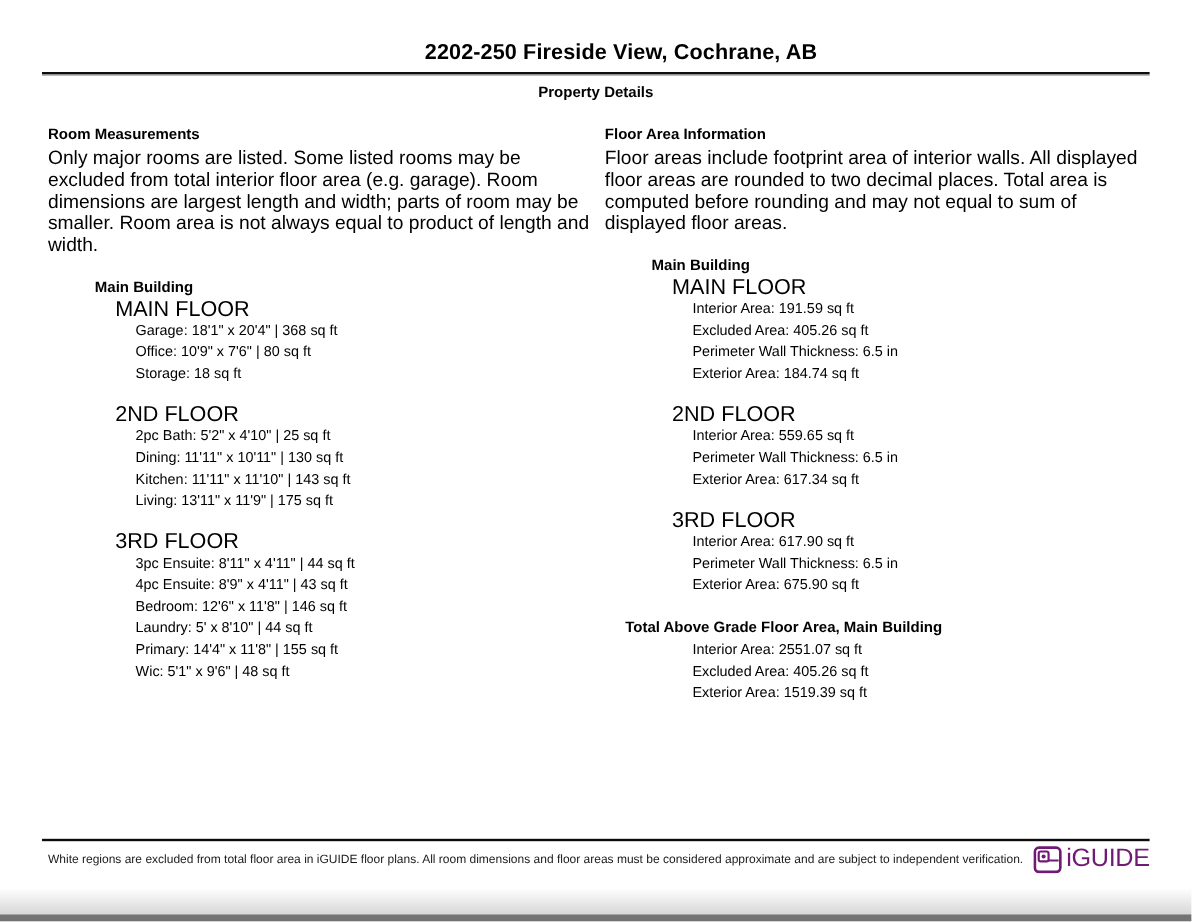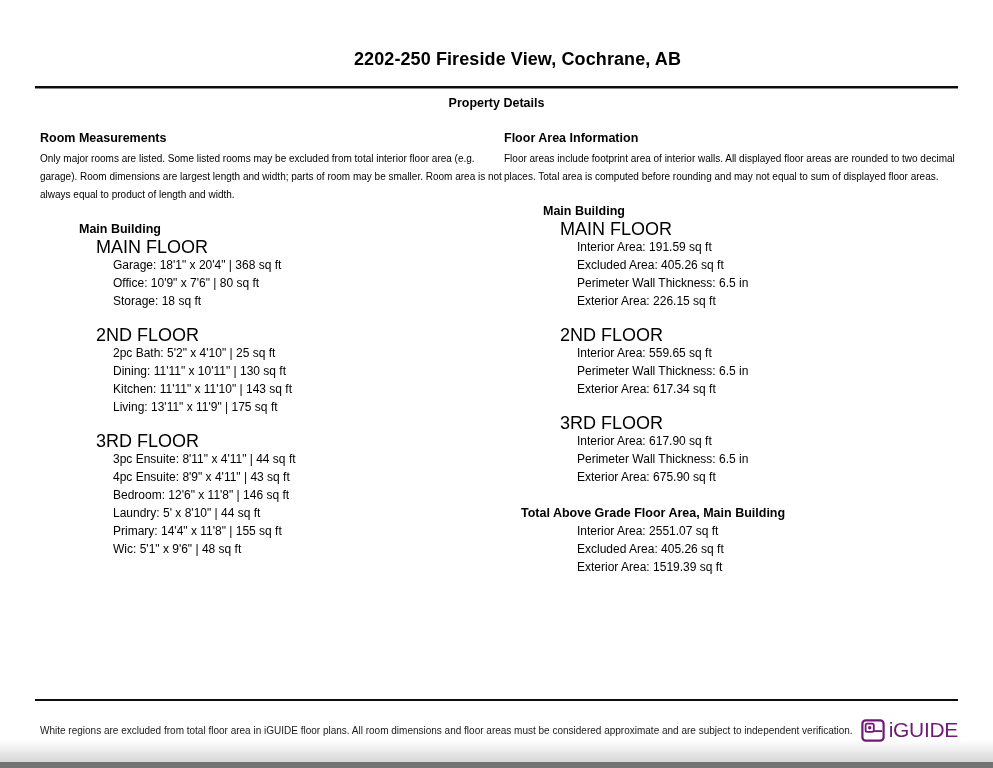--- a/index.html
+++ b/index.html
@@ -5,21 +5,21 @@
   html, body { margin: 0; padding: 0; }
   body {
     width: 993px; height: 768px;
     background: #ffffff;
     font-family: "Liberation Sans", sans-serif;
     color: #000;
     position: relative;
     overflow: hidden;
   }
   .page-title {
-    margin: 16px; padding-top: 33px;
+    margin: 0; padding-top: 33px;
     text-align: center;
     font-size: 18px; font-weight: bold;
     letter-spacing: 0.1px;
     padding-left: 42px;
   }
   .title-rule {
     margin: 6px 35px 0 35px;
     height: 0;
     border-top: 2px solid #0d0d0d;
     border-bottom: 1px solid #8a8a8a;
@@ -35,21 +35,21 @@
     gap: 2px;
   }
   .col-left { width: 462px; flex: none; }
   .col-right { flex: 1; min-width: 0; }
   .section-heading {
     margin: 0 0 5px 0;
     font-size: 12.5px; font-weight: bold;
   }
   .section-desc {
     margin: 0 0 16px 0;
-    font-size: 10px; line-height: 18px;
+    font-size: 16px; line-height: 18px;
   }
   .building-name {
     margin-left: 39px;
     font-size: 12.5px; font-weight: bold;
     line-height: 18px;
   }
   .floors { margin-left: 56px; }
   .floor-block { margin-bottom: 16px; }
   .floor-name { font-size: 18px; line-height: 18px; }
   .detail-item { font-size: 12px; line-height: 18px; margin-left: 17px; }
@@ -62,21 +62,21 @@
   .total-items { margin-left: 56px; }
   .footer {
     position: absolute;
     left: 35px; right: 35px; top: 699px;
     border-top: 2px solid #0d0d0d;
   }
   .footer-row {
     display: flex;
     justify-content: space-between;
     align-items: center;
-    padding-top: 17px;
+    padding-top: 3px;
   }
   .disclaimer {
     margin: 0; padding-left: 5px;
     font-size: 10px;
     color: #1a1a1a;
   }
   .logo {
     display: flex; align-items: center; gap: 4px;
     flex: none;
   }
@@ -141,21 +141,21 @@
     <section class="col-right">
       <h3 class="section-heading">Floor Area Information</h3>
       <p class="section-desc">Floor areas include footprint area of interior walls. All displayed floor areas are rounded to two decimal places. Total area is computed before rounding and may not equal to sum of displayed floor areas.</p>
       <div class="building-name">Main Building</div>
       <div class="floors" id="right-floors">
           <div class="floor-block">
             <div class="floor-name">MAIN FLOOR</div>
             <div class="detail-item">Interior Area: 191.59 sq ft</div>
             <div class="detail-item">Excluded Area: 405.26 sq ft</div>
             <div class="detail-item">Perimeter Wall Thickness: 6.5 in</div>
-            <div class="detail-item">Exterior Area: 226.15 sq ft</div>
+            <div class="detail-item">Exterior Area: 184.74 sq ft</div>
           </div>
           <div class="floor-block">
             <div class="floor-name">2ND FLOOR</div>
             <div class="detail-item">Interior Area: 559.65 sq ft</div>
             <div class="detail-item">Perimeter Wall Thickness: 6.5 in</div>
             <div class="detail-item">Exterior Area: 617.34 sq ft</div>
           </div>
           <div class="floor-block">
             <div class="floor-name">3RD FLOOR</div>
             <div class="detail-item">Interior Area: 617.90 sq ft</div>

